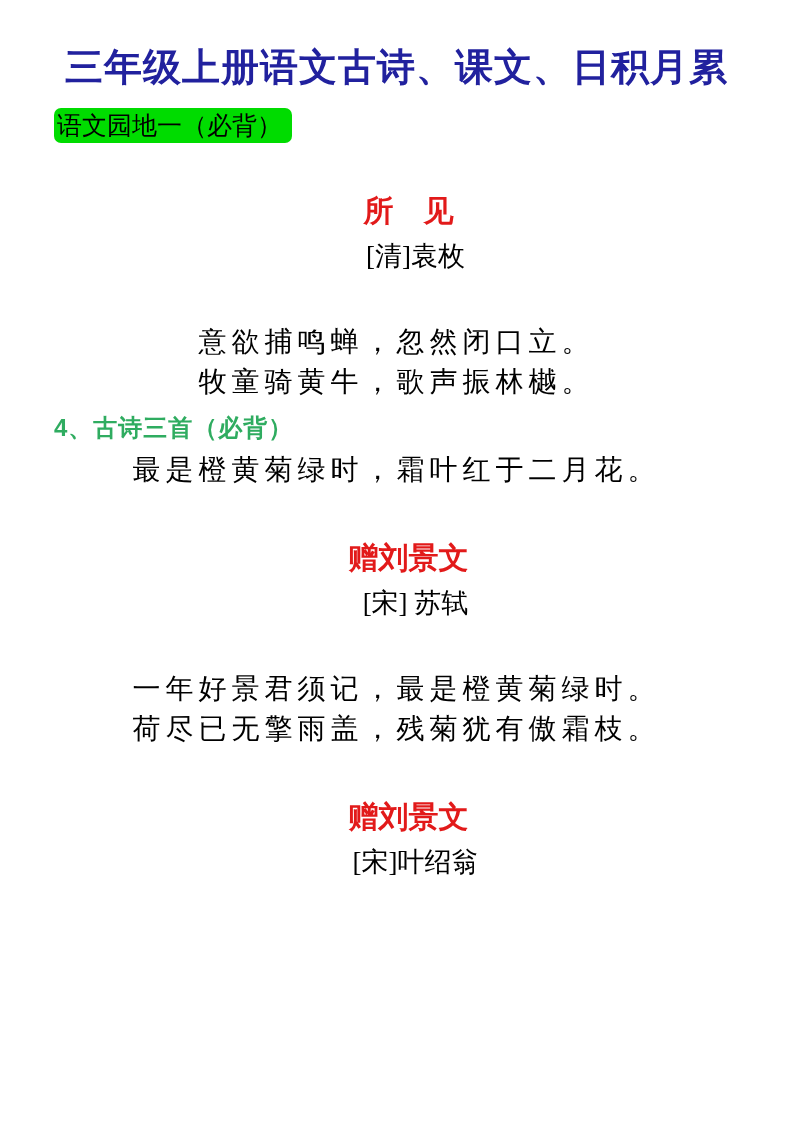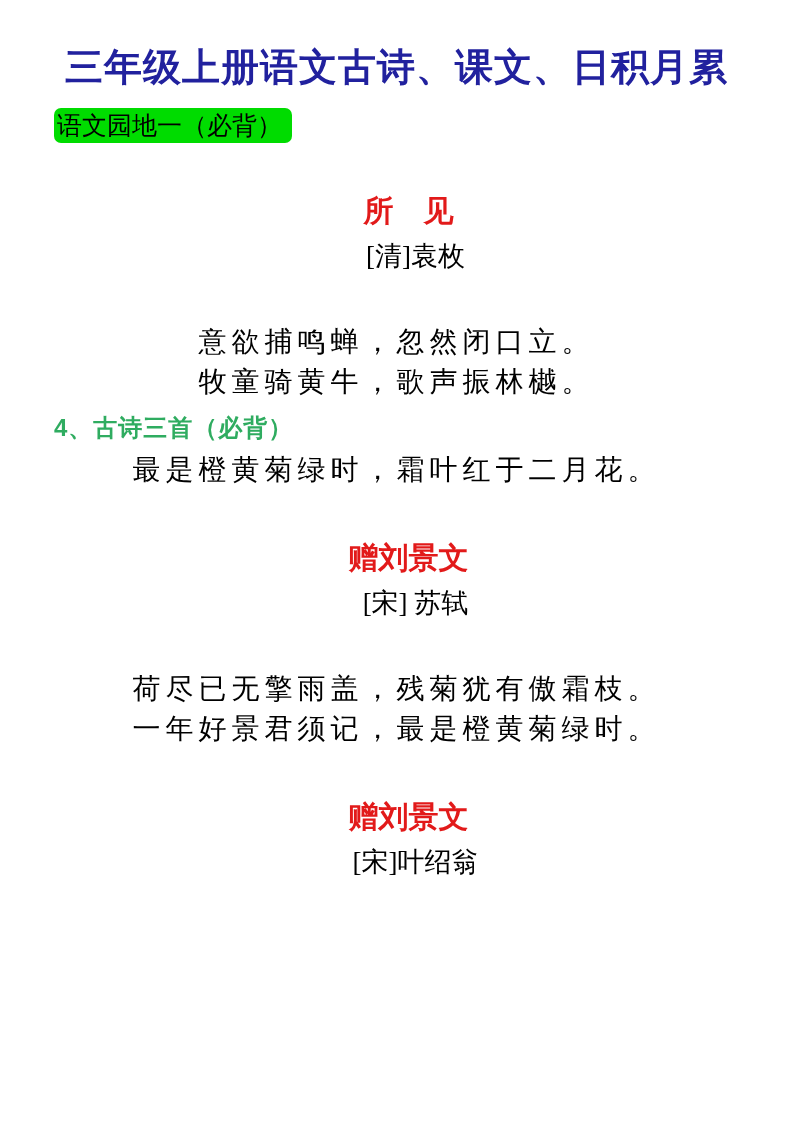--- a/index.html
+++ b/index.html
@@ -107,22 +107,22 @@
 
   <section class="poem">
     <div class="poem-line">最是橙黄菊绿时，霜叶红于二月花。</div>
   </section>
 
   <section class="poem">
     <div class="poem-head">
       <span class="poem-title">赠刘景文</span>
       <span class="poem-author">[宋] 苏轼</span>
     </div>
+    <div class="poem-line">一年好景君须记，最是橙黄菊绿时。</div>
     <div class="poem-line">荷尽已无擎雨盖，残菊犹有傲霜枝。</div>
-    <div class="poem-line">一年好景君须记，最是橙黄菊绿时。</div>
   </section>
 
   <section class="poem">
     <div class="poem-head">
       <span class="poem-title">赠刘景文</span>
       <span class="poem-author">[宋]叶绍翁</span>
     </div>
 
   </section>
 

